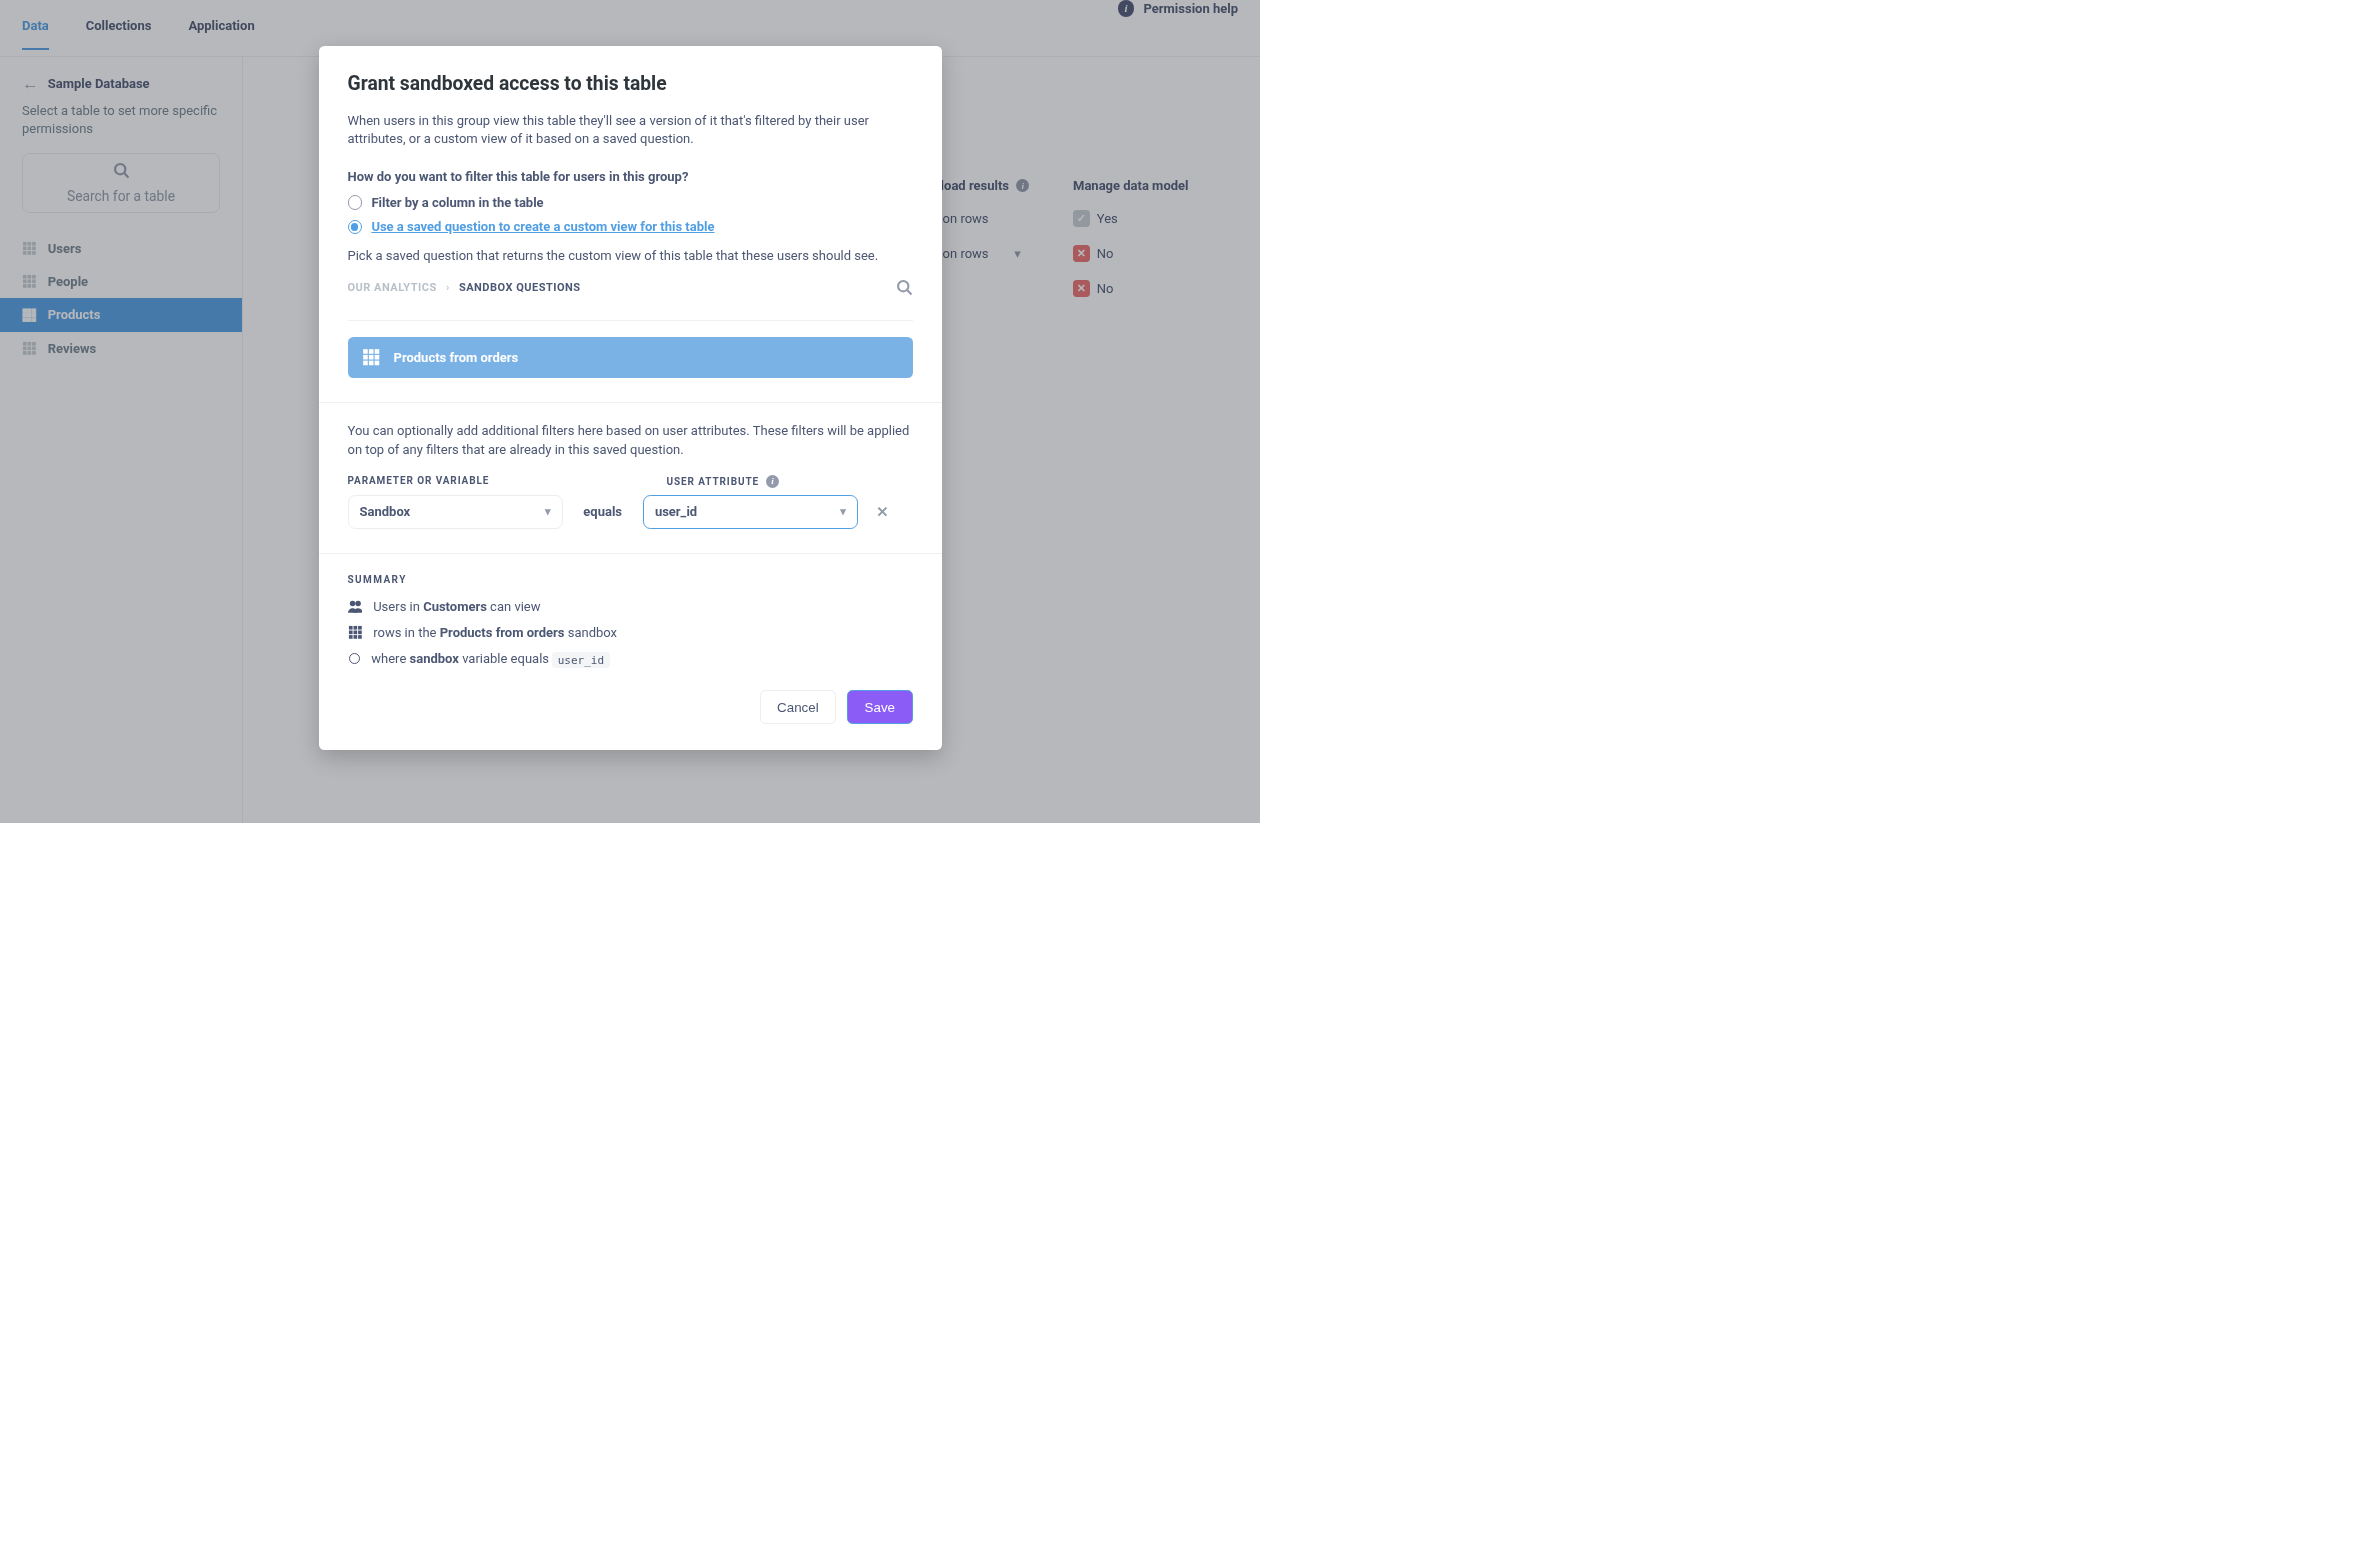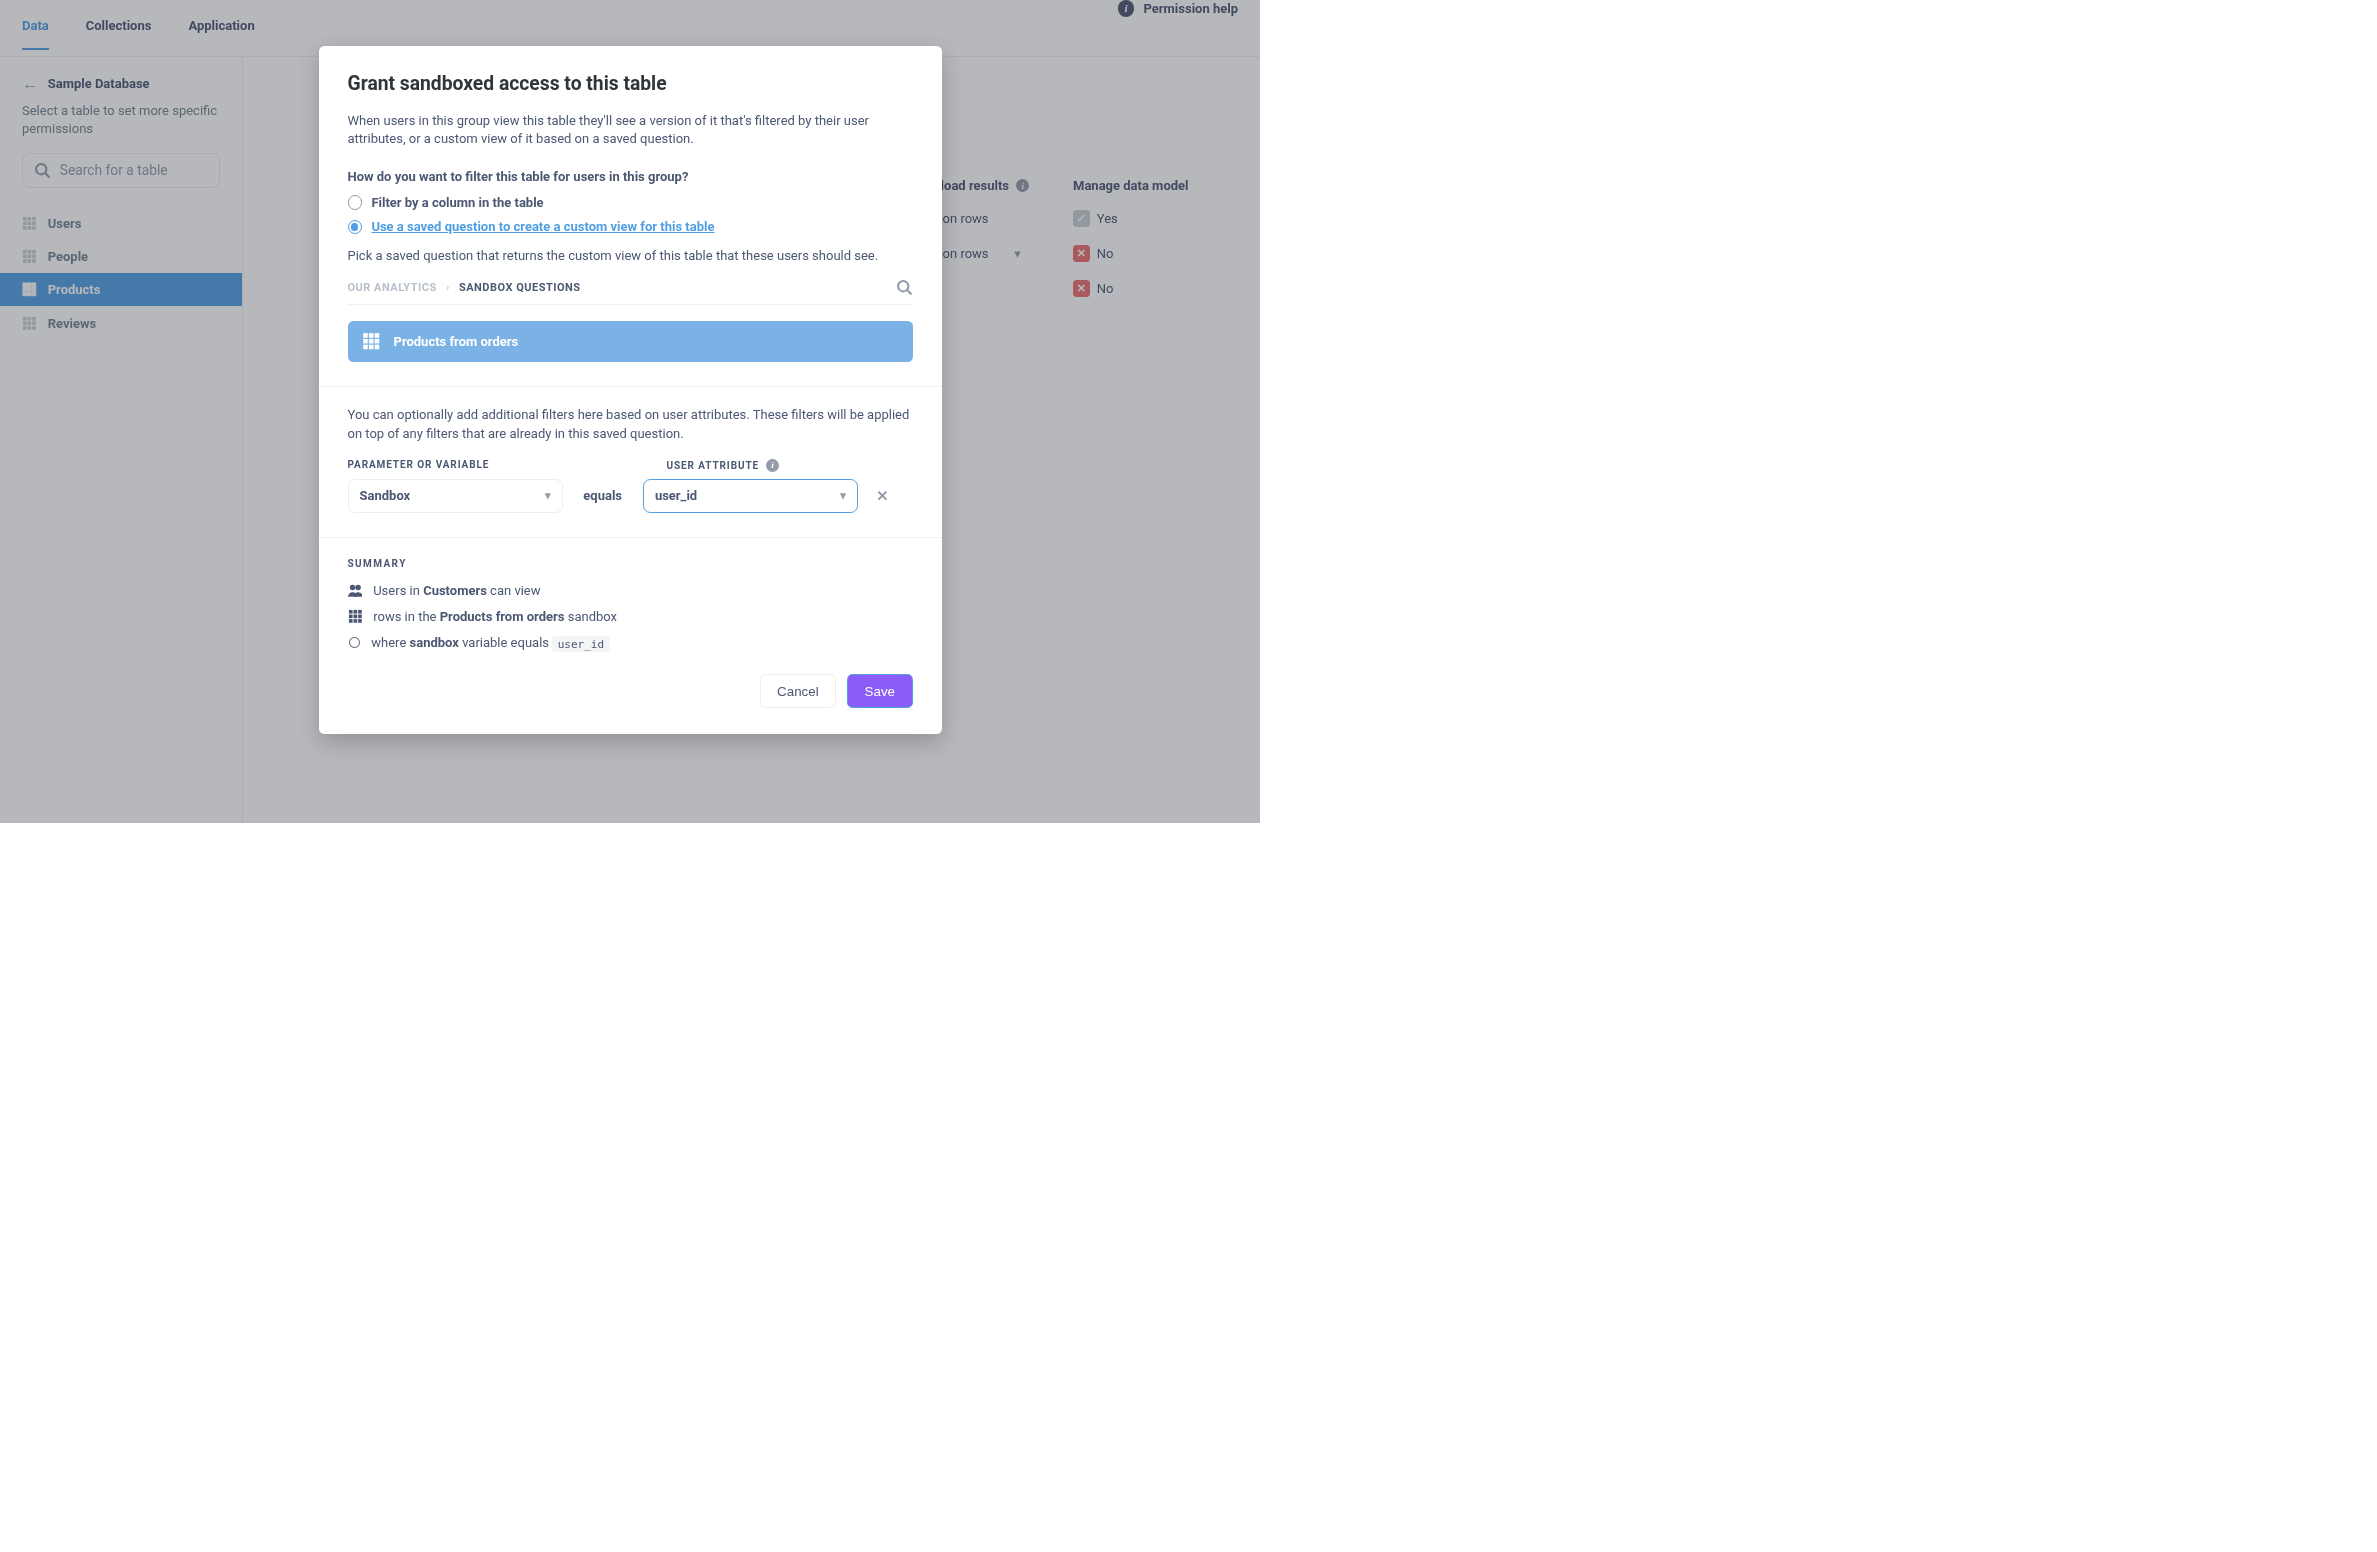--- a/index.html
+++ b/index.html
@@ -38,21 +38,21 @@
   .sidebar-header { padding: 0 22px; }
   .db-row { display: flex; align-items: center; gap: 9.2px; margin-bottom: 9.2px; cursor: pointer; }
   .db-row .back-arrow { color: #949aab; font-size: 16.5px; }
   .db-name { font-weight: 700; color: #4c5773; }
   .sidebar-sub { color: #74838f; margin-bottom: 14.7px; line-height: 1.4; }
 
   .search-wrap { padding: 0 22px 13px; }
   .search-input {
     display: flex; align-items: center; gap: 9.2px;
     border: 0.9px solid #eeecec; border-radius: 7.3px;
-    padding: 8.3px 11px; color: #949aab;
+    padding: 8.3px 11px; color: #949aab; flex-direction: column;
   }
   .search-input svg { width: 16.5px; height: 16.5px; }
   .search-input span { font-size: 13.8px; }
 
   .table-list { margin-top: 5.5px; }
   .table-item { display: flex; align-items: center; gap: 11px; padding: 9.2px 22px; color: #74838f; font-weight: 700; cursor: pointer; }
   .table-item svg { width: 14.7px; height: 14.7px; }
   .table-item.active { background: #509ee3; color: #fff; }
   .table-item.active svg { fill: #fff; stroke: #fff; }
 
@@ -102,21 +102,21 @@
     border: 1.8px solid #949aab; display: inline-flex;
     align-items: center; justify-content: center; flex-shrink: 0;
   }
   .radio-row.selected .radio-outer { border-color: #509ee3; }
   .radio-inner { width: 7.3px; height: 7.3px; border-radius: 50%; background: #509ee3; display: none; }
   .radio-row.selected .radio-inner { display: block; }
   .radio-row .rlabel { font-weight: 700; color: #4c5773; }
   .radio-row.selected .rlabel { color: #509ee3; text-decoration: underline; }
 
   .pick-text { color: #4c5773; margin: 13px 0 13px; line-height: 1.45; }
-  .crumb-row { display: flex; align-items: center; justify-content: space-between; padding-bottom: 8px; border-bottom: 0.9px solid #f0f0f0; }
+  .crumb-row { display: flex; align-items: center; justify-content: space-between; padding-bottom: 24px; border-bottom: 0.9px solid #f0f0f0; }
   .crumbs { display: flex; align-items: center; gap: 9.2px; font-size: 11px; letter-spacing: 0.5px; }
   .crumbs .c0 { color: #b8c0c9; font-weight: 700; }
   .crumbs .sep { color: #b8c0c9; }
   .crumbs .c1 { color: #4c5773; font-weight: 700; }
   .crumb-search { color: #949aab; }
 
   .question-card {
     margin-top: 16.5px;
     background: #7ab2e5;
     color: #fff;

